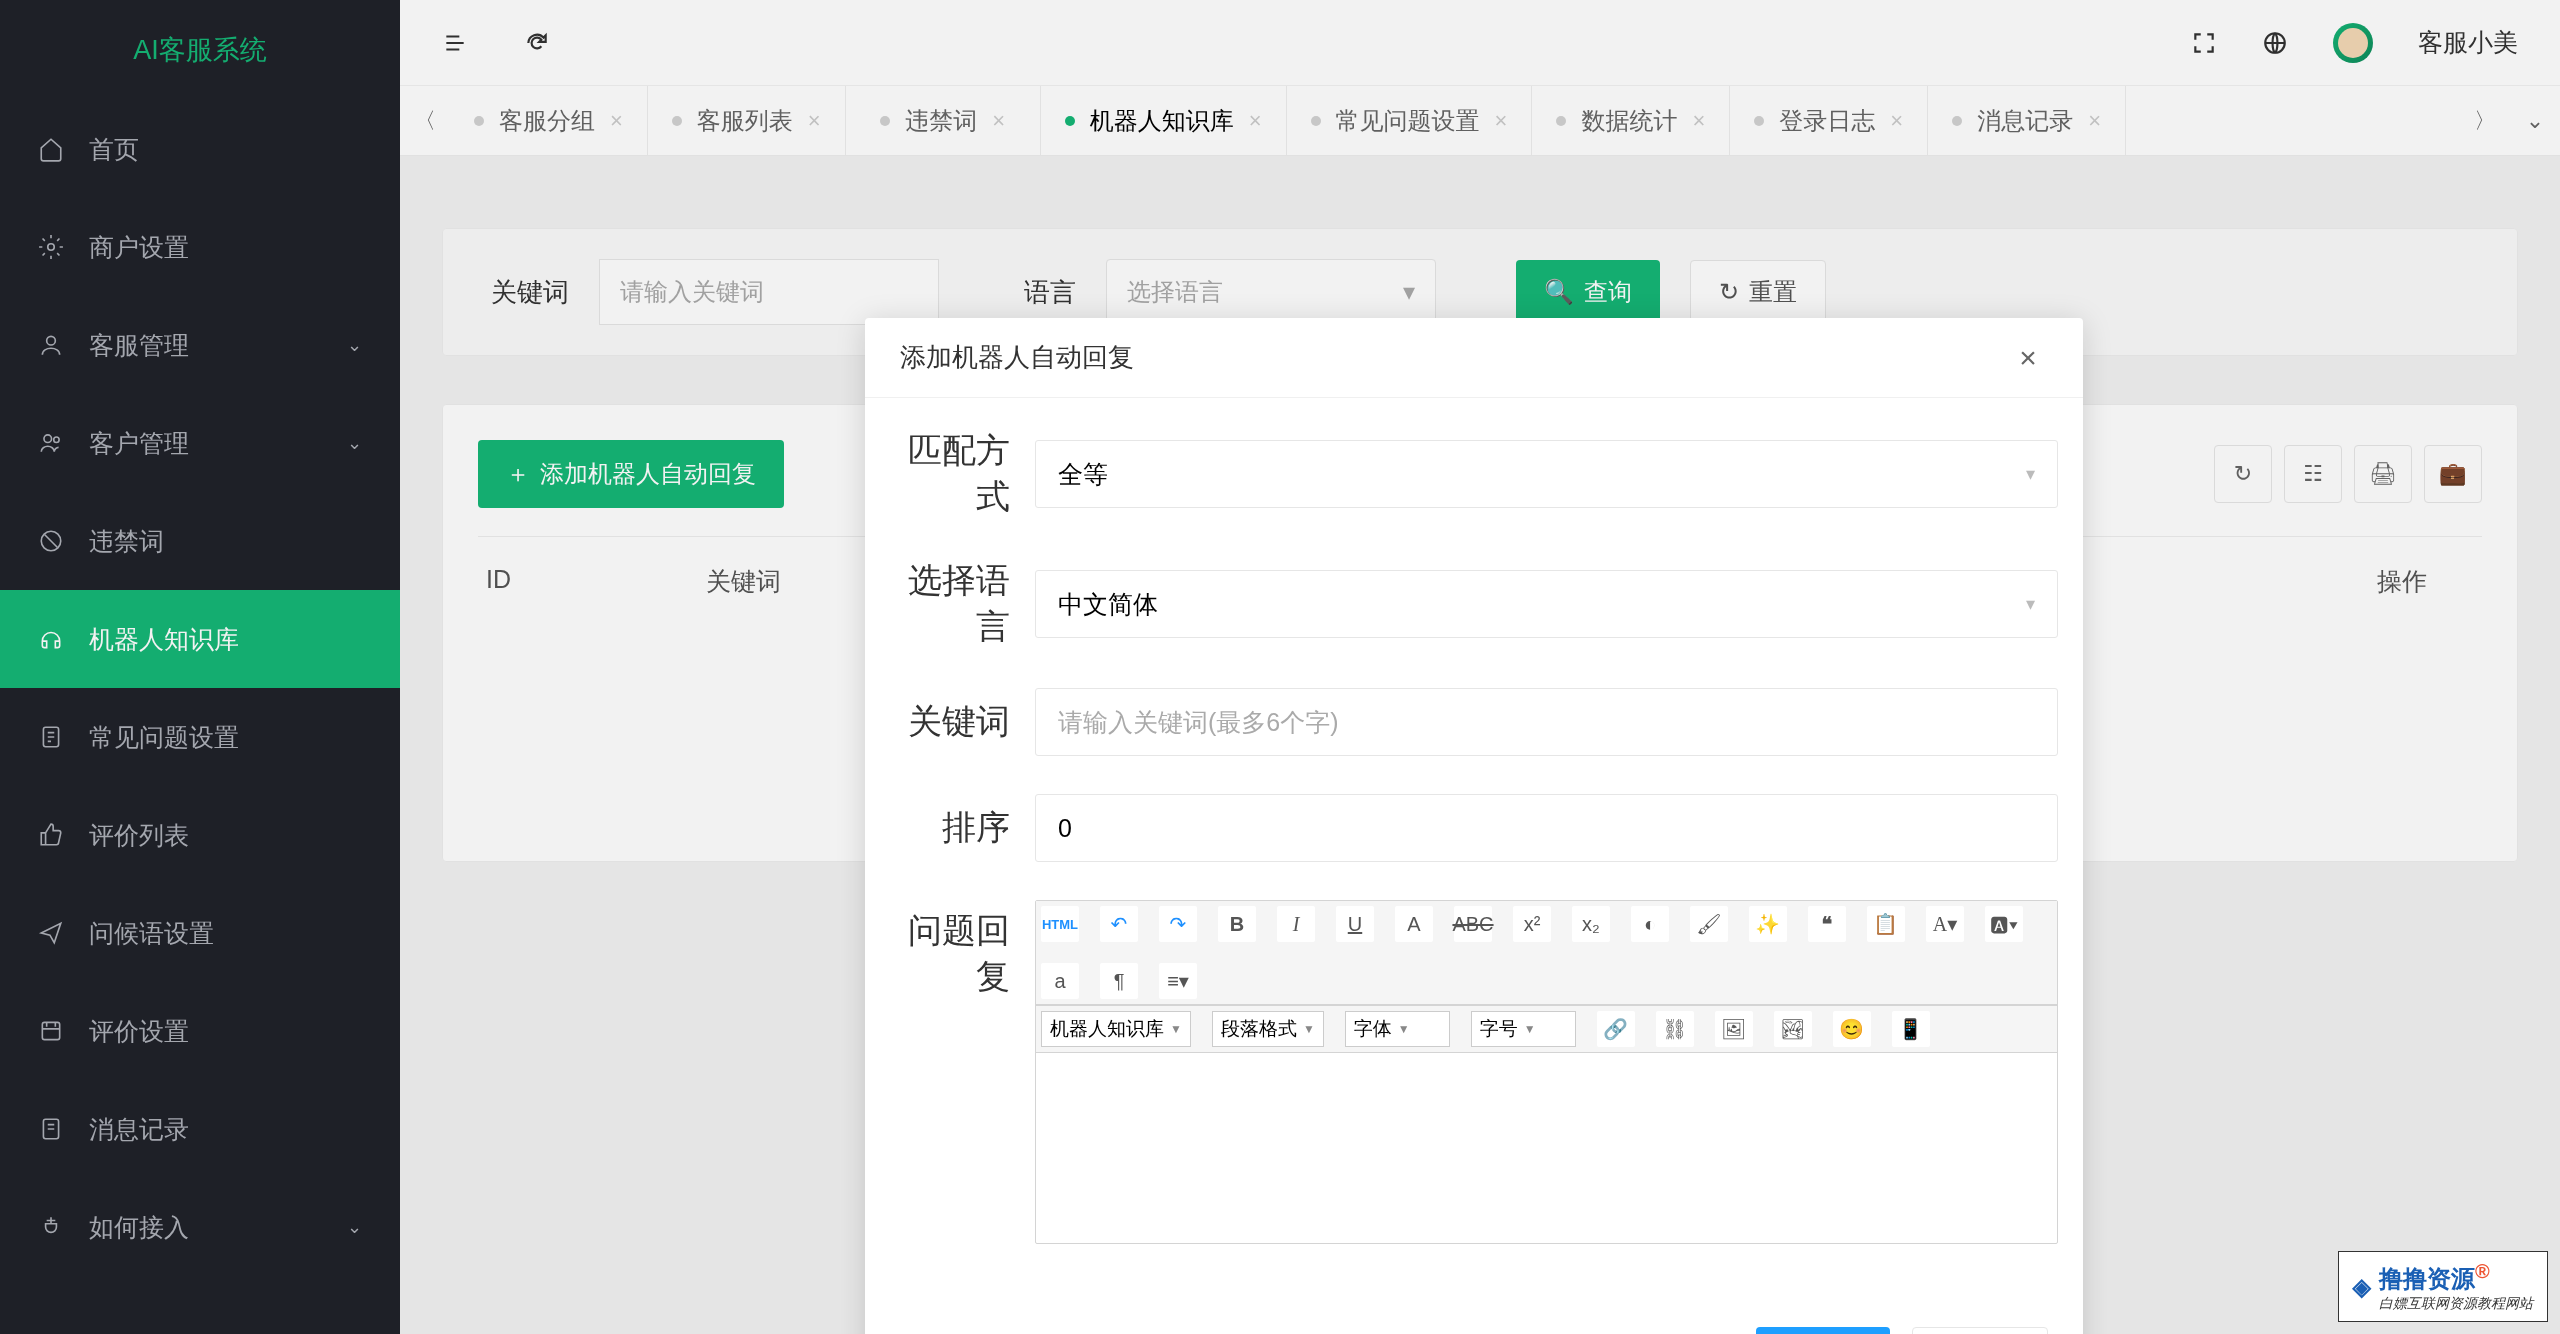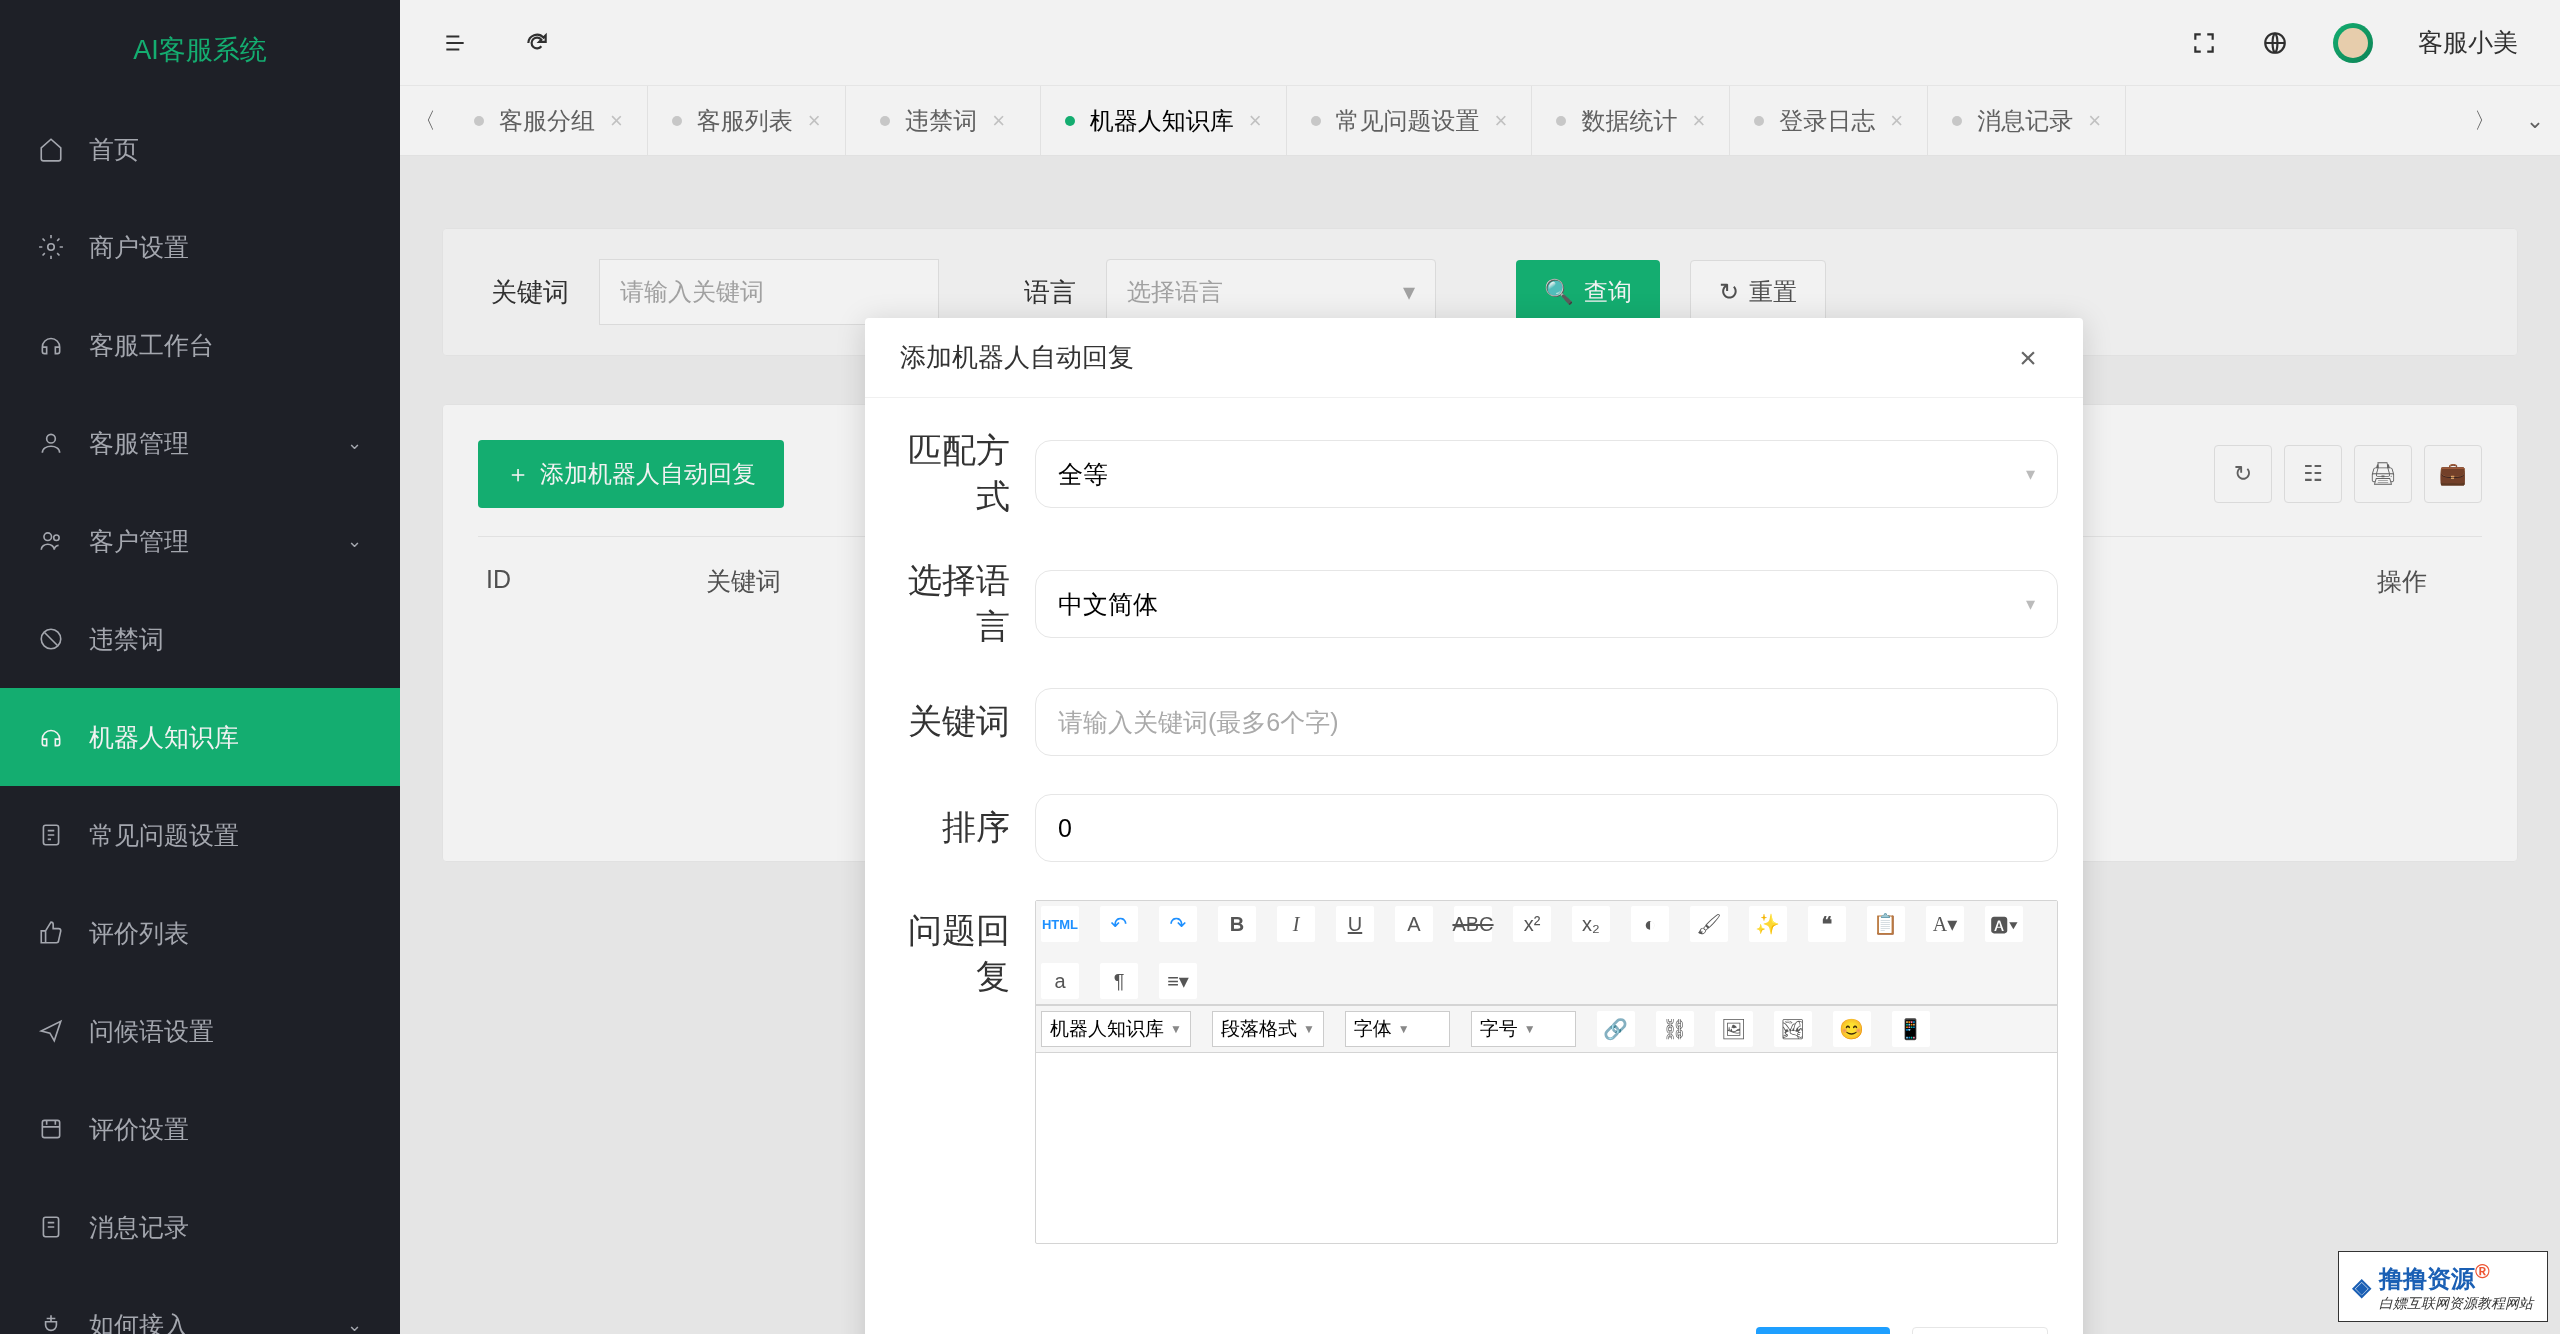--- a/index.html
+++ b/index.html
@@ -53,21 +53,21 @@
 
 
 .modal-overlay { position: fixed; inset: 0; background: rgba(0,0,0,0.05); }
 .modal { position: fixed; left: 865px; top: 318px; width: 1218px; background: #fff; box-shadow: 0 4px 30px rgba(0,0,0,0.15); border-radius: 4px; }
 .modal-header { height: 80px; display: flex; align-items: center; justify-content: space-between; padding: 0 35px; border-bottom: 1px solid #f0f0f0; }
 .modal-title { font-size: 26px; color: #333; }
 .modal-close { font-size: 30px; color: #666; cursor: pointer; width: 40px; height: 40px; display: flex; align-items: center; justify-content: center; }
 .modal-body { padding: 30px 25px 20px; }
 .form-row { display: flex; align-items: center; margin-bottom: 38px; }
 .form-label { width: 145px; text-align: right; font-size: 34px; color: #333; padding-right: 25px; flex-shrink: 0; }
-.form-control { flex: 1; height: 68px; border: 1px solid #e6e6e6; border-radius: 16px; padding: 0 22px; font-size: 25px; display: flex; align-items: center; justify-content: space-between; background: #fff; }
+.form-control { flex: 1; height: 68px; border: 1px solid #e6e6e6; border-radius: 3px; padding: 0 22px; font-size: 25px; display: flex; align-items: center; justify-content: space-between; background: #fff; }
 .form-control input { border: none; outline: none; width: 100%; font-size: 25px; height: 100%; }
 .form-control input::placeholder { color: #aaa; }
 .form-control .caret { color: #bbb; font-size: 18px; cursor: pointer; }
 
 
 .editor-wrap { flex: 1; border: 1px solid #d4d4d4; border-radius: 2px; background: #fff; }
 .editor-tb { background: #f5f5f5; border-bottom: 1px solid #d4d4d4; padding: 5px; display: flex; flex-wrap: wrap; gap: 21px; }
 .tb-btn { width: 38px; height: 36px; display: inline-flex; align-items: center; justify-content: center; cursor: pointer; font-size: 20px; color: #555; border-radius: 2px; background: #fff; border: 1px solid transparent; }
 .tb-sel { height: 36px; border: 1px solid #ccc; background: #fff; font-size: 19px; padding: 0 8px; display: inline-flex; align-items: center; gap: 6px; cursor: pointer; }
 .tb-sel .car { font-size: 12px; color: #888; }
@@ -97,28 +97,20 @@
       <span>首页</span>
     </div>
   <div class="menu-item">
       <span class="icon">
         <svg viewBox="0 0 24 24" fill="none" stroke="currentColor" stroke-width="1.5">
           <circle cx="12" cy="12" r="3"></circle>
           <path d="M12 1v3m0 16v3M4.2 4.2l2.1 2.1m11.4 11.4l2.1 2.1M1 12h3m16 0h3M4.2 19.8l2.1-2.1m11.4-11.4l2.1-2.1"></path>
         </svg>
       </span>
       <span>商户设置</span>
-    </div>
-  <div class="menu-item">
-      <span class="icon">
-        <svg viewBox="0 0 24 24" fill="none" stroke="currentColor" stroke-width="1.5">
-          <path d="M4 14a8 8 0 1116 0v4a2 2 0 01-2 2h-2v-6h4M4 14v4a2 2 0 002 2h2v-6H4"></path>
-        </svg>
-      </span>
-      <span>客服工作台</span>
     </div>
   <div class="menu-item">
       <span class="icon">
         <svg viewBox="0 0 24 24" fill="none" stroke="currentColor" stroke-width="1.5">
           <circle cx="12" cy="8" r="4"></circle>
           <path d="M4 21c0-4 4-6 8-6s8 2 8 6"></path>
         </svg>
       </span>
       <span>客服管理</span>
       <span class="arrow">⌄</span>

